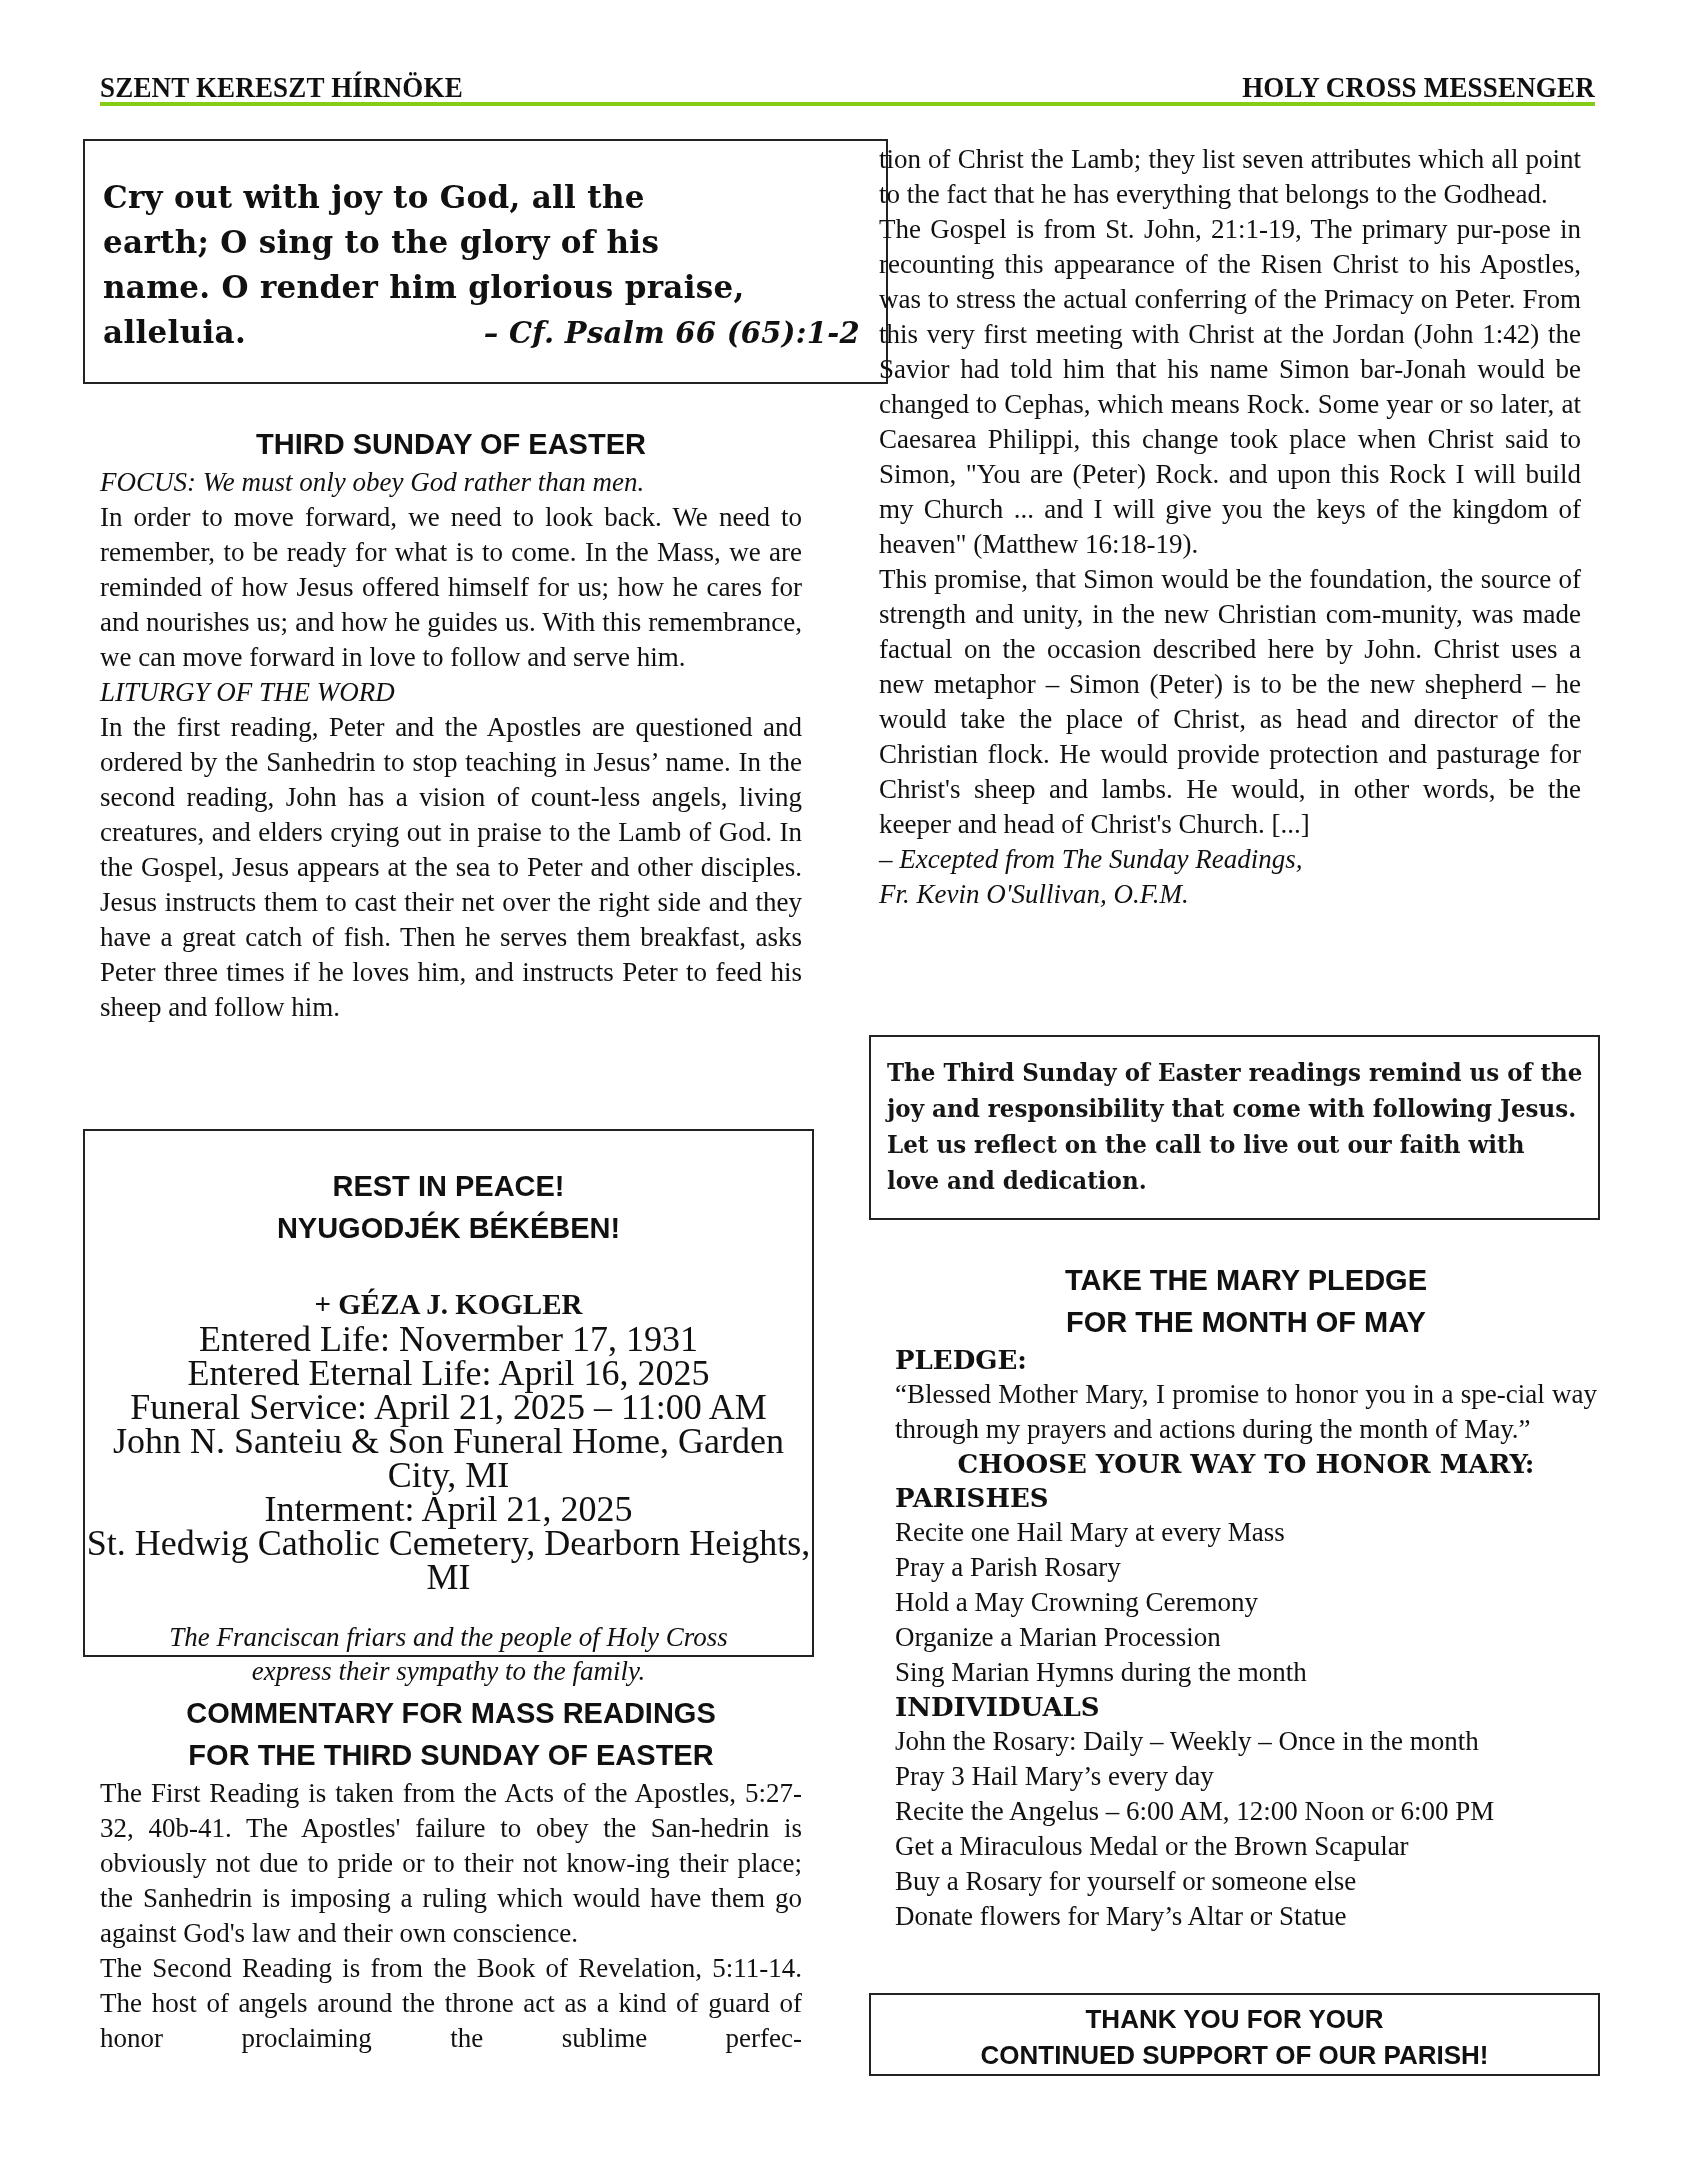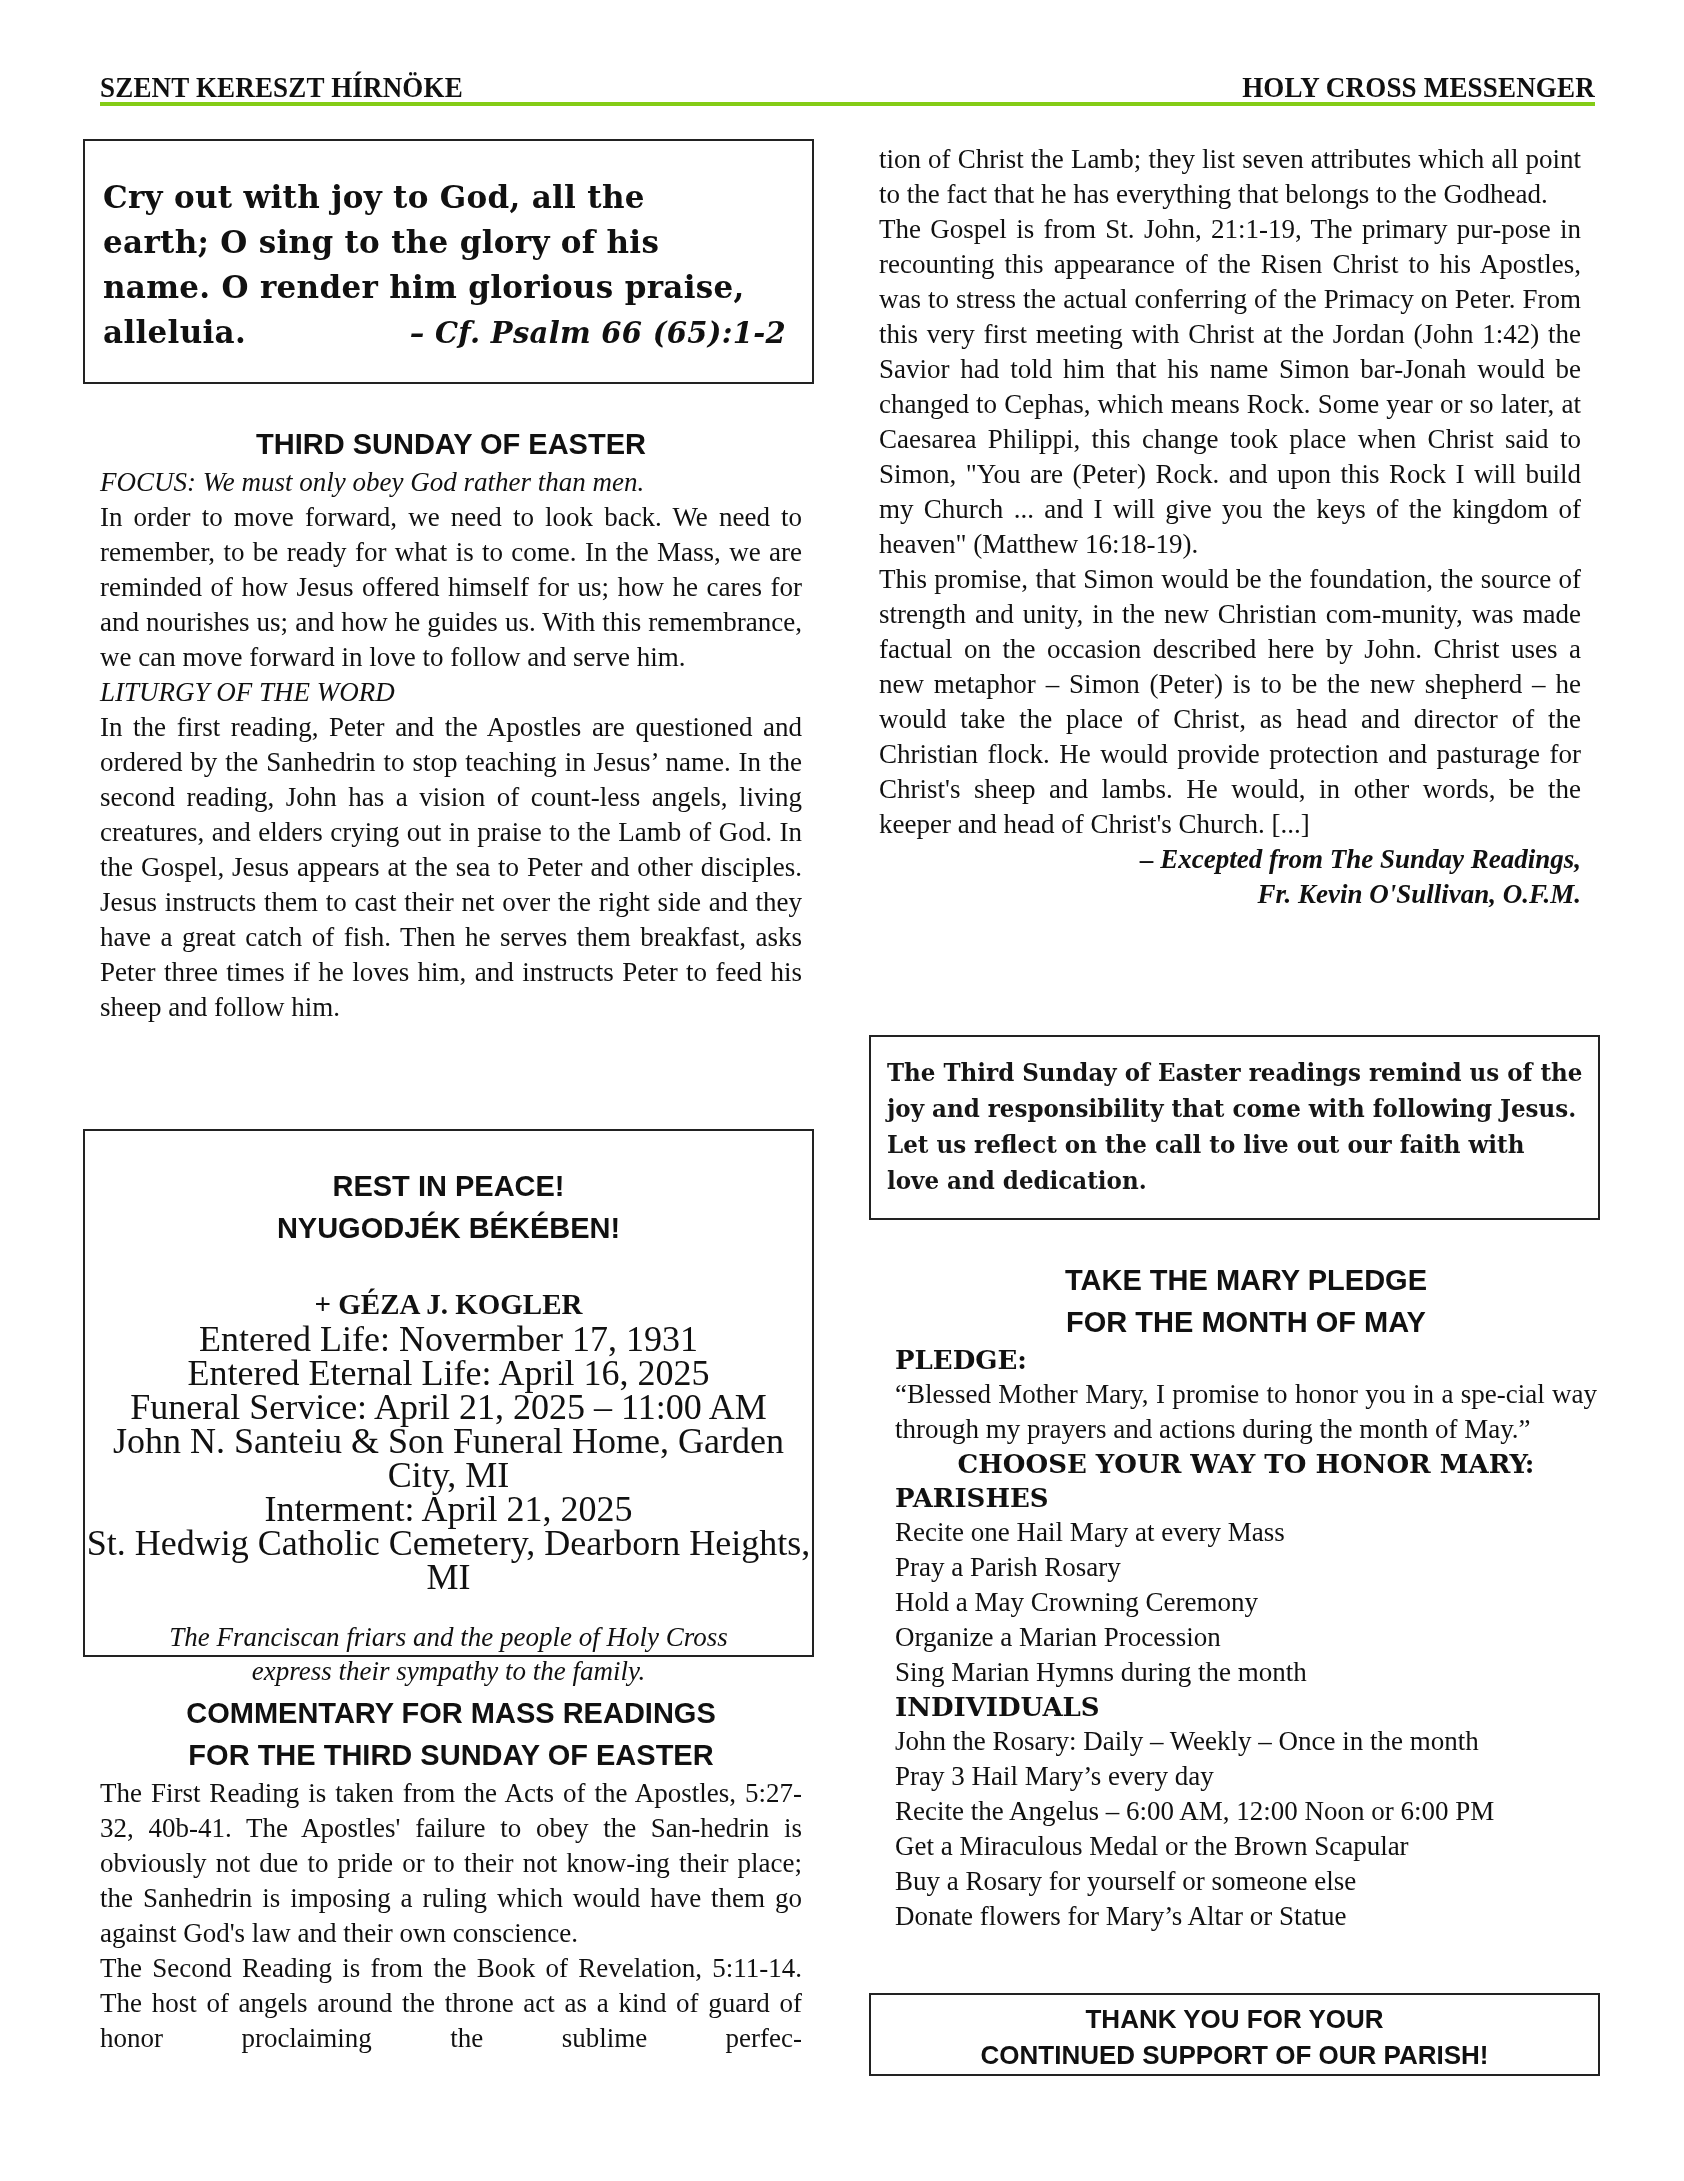--- a/index.html
+++ b/index.html
@@ -29,39 +29,39 @@
       font-family: "Liberation Sans", sans-serif; font-weight: bold;
       font-size: 29px; text-align: center; line-height: 42px; margin: 0;
     }
     .h-slab {
       font-family: "DejaVu Serif", serif; font-weight: bold; font-size: 26px;
       line-height: 34px; margin: 0;
     }
 
     .box { position: absolute; border: 2px solid #222; box-sizing: border-box; }
 
-    .psalm { left: 83px; top: 139px; width: 731px; height: 245px; padding: 34px 18px 0 18px; }
+    .psalm { left: 83px; top: 139px; width: 805px; height: 245px; padding: 34px 18px 0 18px; }
     .psalm-text {
       font-family: "DejaVu Serif", serif; font-weight: bold; font-size: 31px;
       line-height: 45px; text-align: justify; margin: 0; letter-spacing: 0.3px;
     }
     .psalm-last { display: flex; justify-content: space-between; align-items: baseline; }
     .psalm-cite { font-style: italic; font-size: 29px; margin-right: 8px; }
 
     .sec-third { position: absolute; left: 100px; top: 423px; width: 702px; }
 
     .rip { left: 83px; top: 1129px; width: 731px; height: 528px; padding-top: 34px; text-align: center; }
     .rip .name { font-size: 29px; font-weight: bold; line-height: 36px; margin-top: 37px; }
     .rip .det { font-size: 36px; line-height: 34px; }
     .rip .sym { font-style: italic; font-size: 27px; line-height: 34px; margin-top: 26px; }
 
     .sec-comm { position: absolute; left: 100px; top: 1692px; width: 702px; }
 
     .sec-right { position: absolute; left: 879px; top: 142px; width: 702px; }
-    .credit { text-align: right; font-style: italic; font-size: 27px; line-height: 35px; font-weight: bold; }
+    .credit { font-style: italic; font-size: 27px; line-height: 35px; }
 
     .reflect { left: 869px; top: 1035px; width: 731px; height: 185px; padding: 18px 16px 0 16px; }
     .reflect p {
       margin: 0; font-family: "DejaVu Serif", serif; font-size: 25px; line-height: 36px; text-align: left;
       transform: scaleX(0.92); transform-origin: left top; width: 756px; font-weight: bold; color: #161616;
     }
 
     .sec-mary { position: absolute; left: 879px; top: 1259px; width: 702px; margin-left: 16px; }
     .choose { text-align: center; }
 

